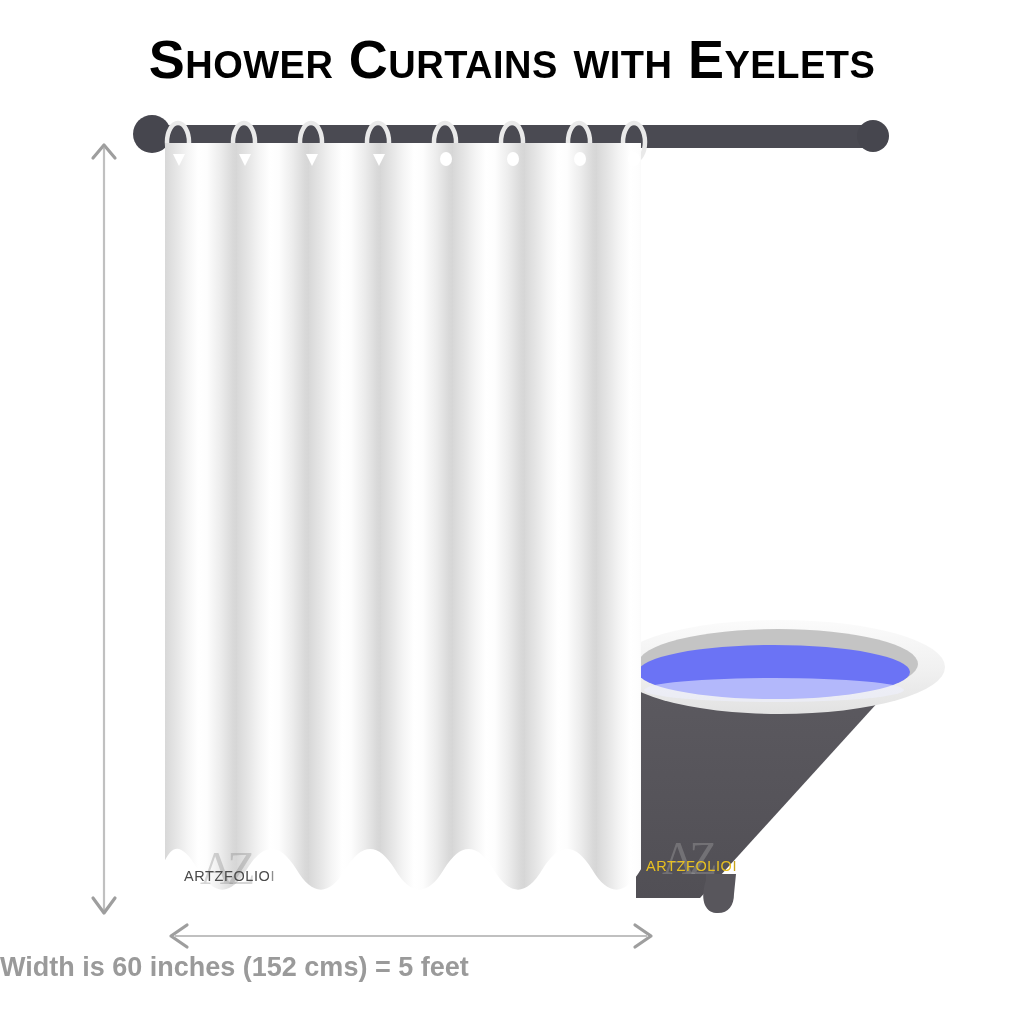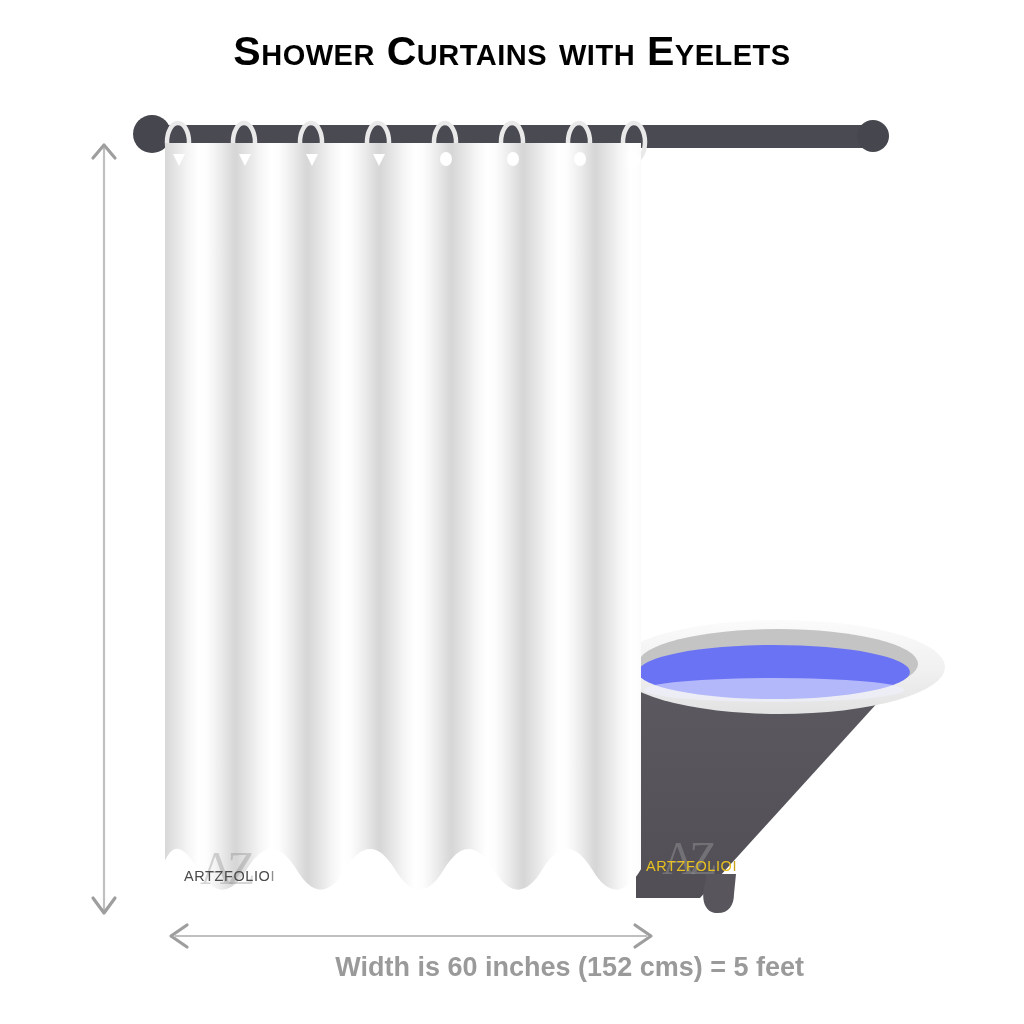--- a/index.html
+++ b/index.html
@@ -21,21 +21,21 @@
 
   
   #title {
     position: absolute;
     top: 28px;
     left: 0;
     width: 1024px;
     text-align: center;
     font-family: "Liberation Sans", sans-serif;
     font-weight: bold;
-    font-size: 41px;
+    font-size: 54px;
     font-variant: small-caps;
     letter-spacing: 0.5px;
     color: #000000;
     white-space: nowrap;
   }
 
   
   #height-dim {
     position: absolute;
     left: 80px;
@@ -69,21 +69,21 @@
     left: 165px;
     top: 918px;
     width: 492px;
     height: 36px;
   }
   #width-label {
     position: absolute;
     left: 0;
     top: 952px;
     width: 1024px;
-    text-align: right;
+    text-align: left;
     padding-right: 220px;
     box-sizing: border-box;
     font-family: "Liberation Sans", sans-serif;
     font-weight: bold;
     font-size: 27px;
     color: #9a9a9a;
     white-space: nowrap;
   }
 
   

